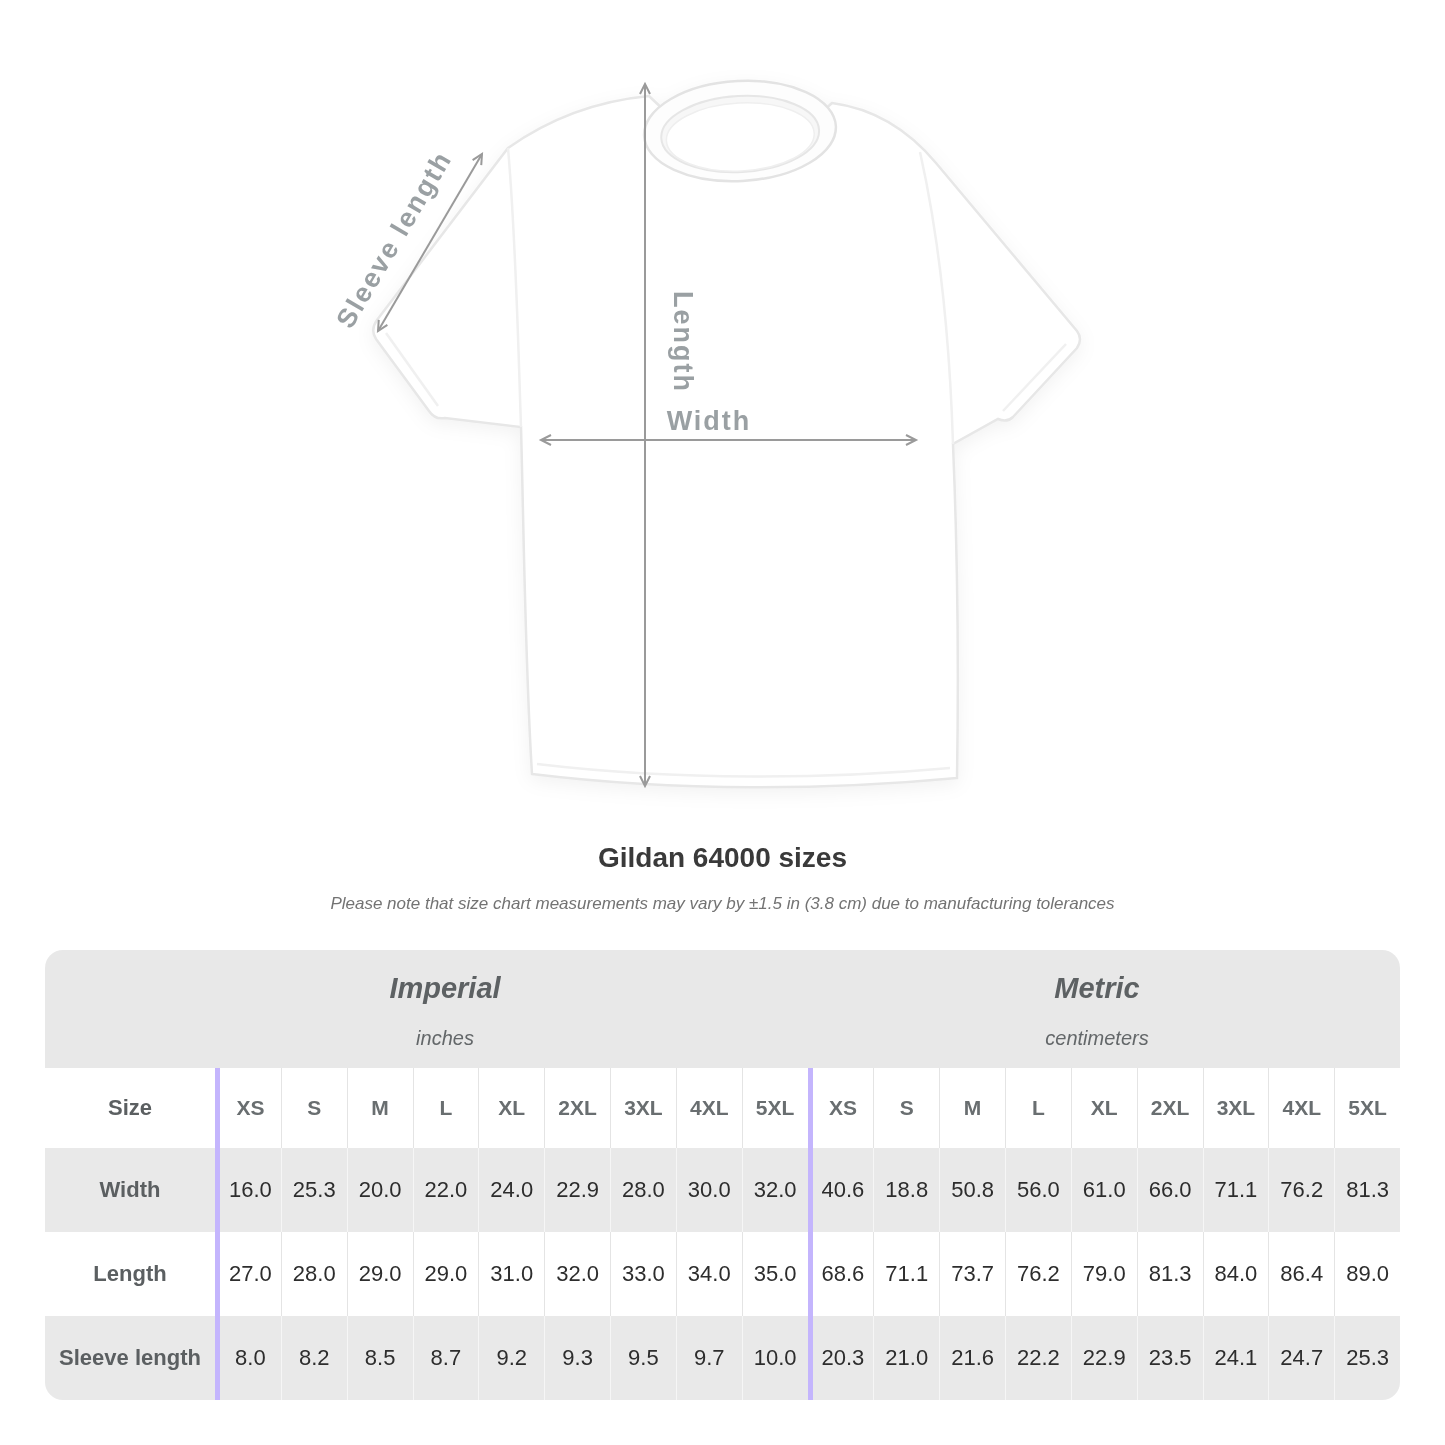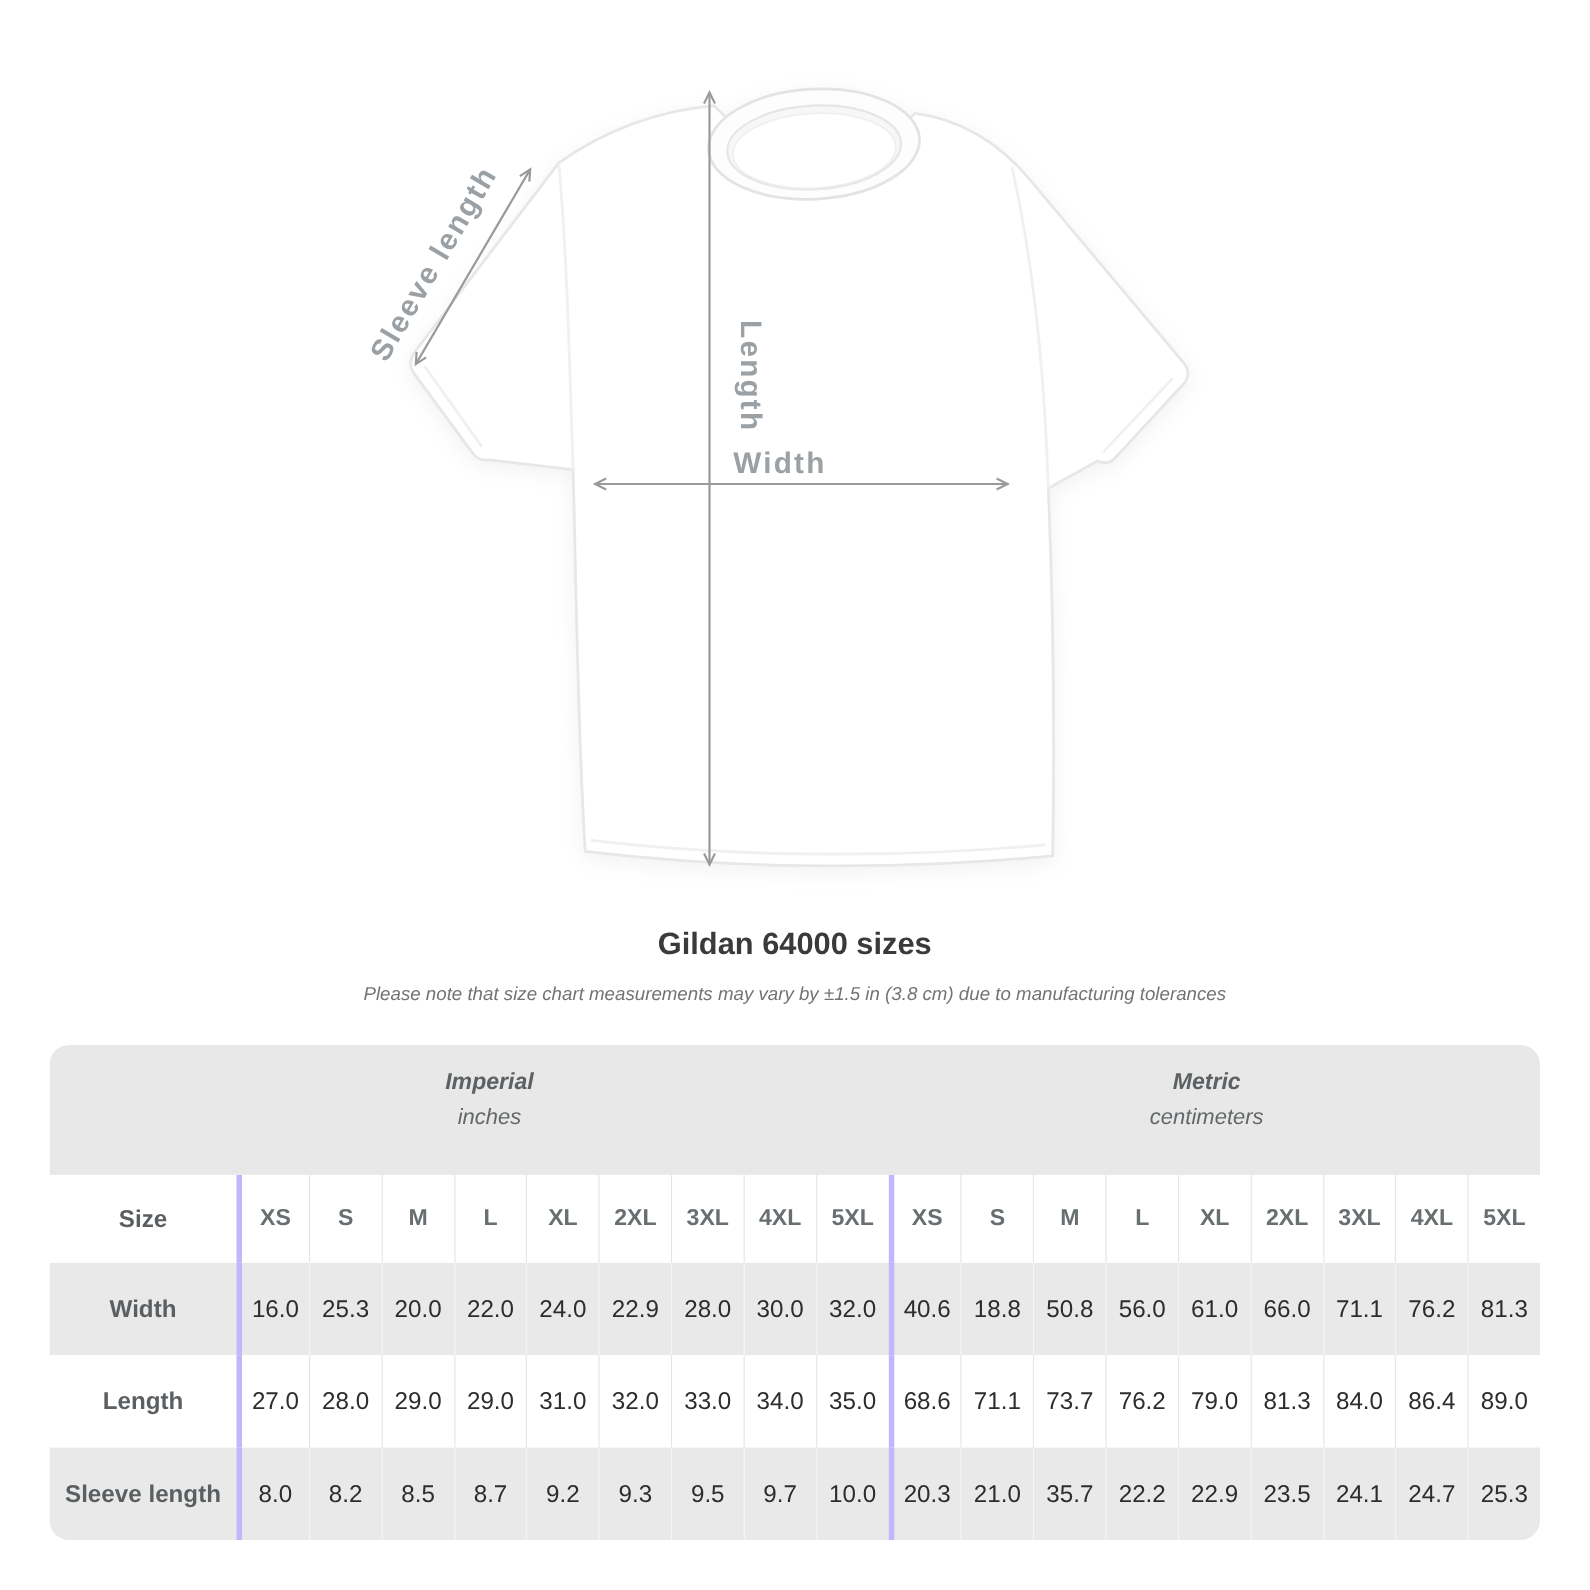--- a/index.html
+++ b/index.html
@@ -25,22 +25,22 @@
     text-align:center; font-style:italic; font-size:17px; color:#737373;
   }
 
   
   .size-table {
     position:absolute; left:45px; top:950px; width:1355px; height:450px;
     border-radius:18px; overflow:hidden; background:#ffffff;
   }
   .thead { position:relative; height:118px; background:#e8e8e8; }
   .sec { position:absolute; top:22px; transform:translateX(-50%); text-align:center; }
-  .sec-name { font-style:italic; font-weight:700; font-size:21px; color:#5d6163; }
-  .sec-unit { font-style:italic; font-weight:400; font-size:20px; color:#636769; margin-top:9px; }
+  .sec-name { font-style:italic; font-weight:700; font-size:29px; color:#5d6163; }
+  .sec-unit { font-style:italic; font-weight:400; font-size:20px; color:#636769; margin-top:22px; }
 
   .trow { display:grid; grid-template-columns:170px repeat(18, 1fr); }
   .h80 { height:80px; }
   .h84 { height:84px; }
   .row-white { --sep:#e4e4e4; background:#ffffff; }
   .row-gray  { --sep:#f6f6f6; background:#e9e9e9; }
   .cell {
     display:flex; align-items:center; justify-content:center;
     border-left:1px solid var(--sep);
     font-size:22px; color:#2d2d2d; white-space:nowrap;
@@ -191,21 +191,21 @@
       <div class="cell">8.2</div>
       <div class="cell">8.5</div>
       <div class="cell">8.7</div>
       <div class="cell">9.2</div>
       <div class="cell">9.3</div>
       <div class="cell">9.5</div>
       <div class="cell">9.7</div>
       <div class="cell">10.0</div>
       <div class="cell sec-start">20.3</div>
       <div class="cell">21.0</div>
-      <div class="cell">35.7</div>
+      <div class="cell">21.6</div>
       <div class="cell">22.2</div>
       <div class="cell">22.9</div>
       <div class="cell">23.5</div>
       <div class="cell">24.1</div>
       <div class="cell">24.7</div>
       <div class="cell">25.3</div>
     </div>
 
   </div>
 </div>

